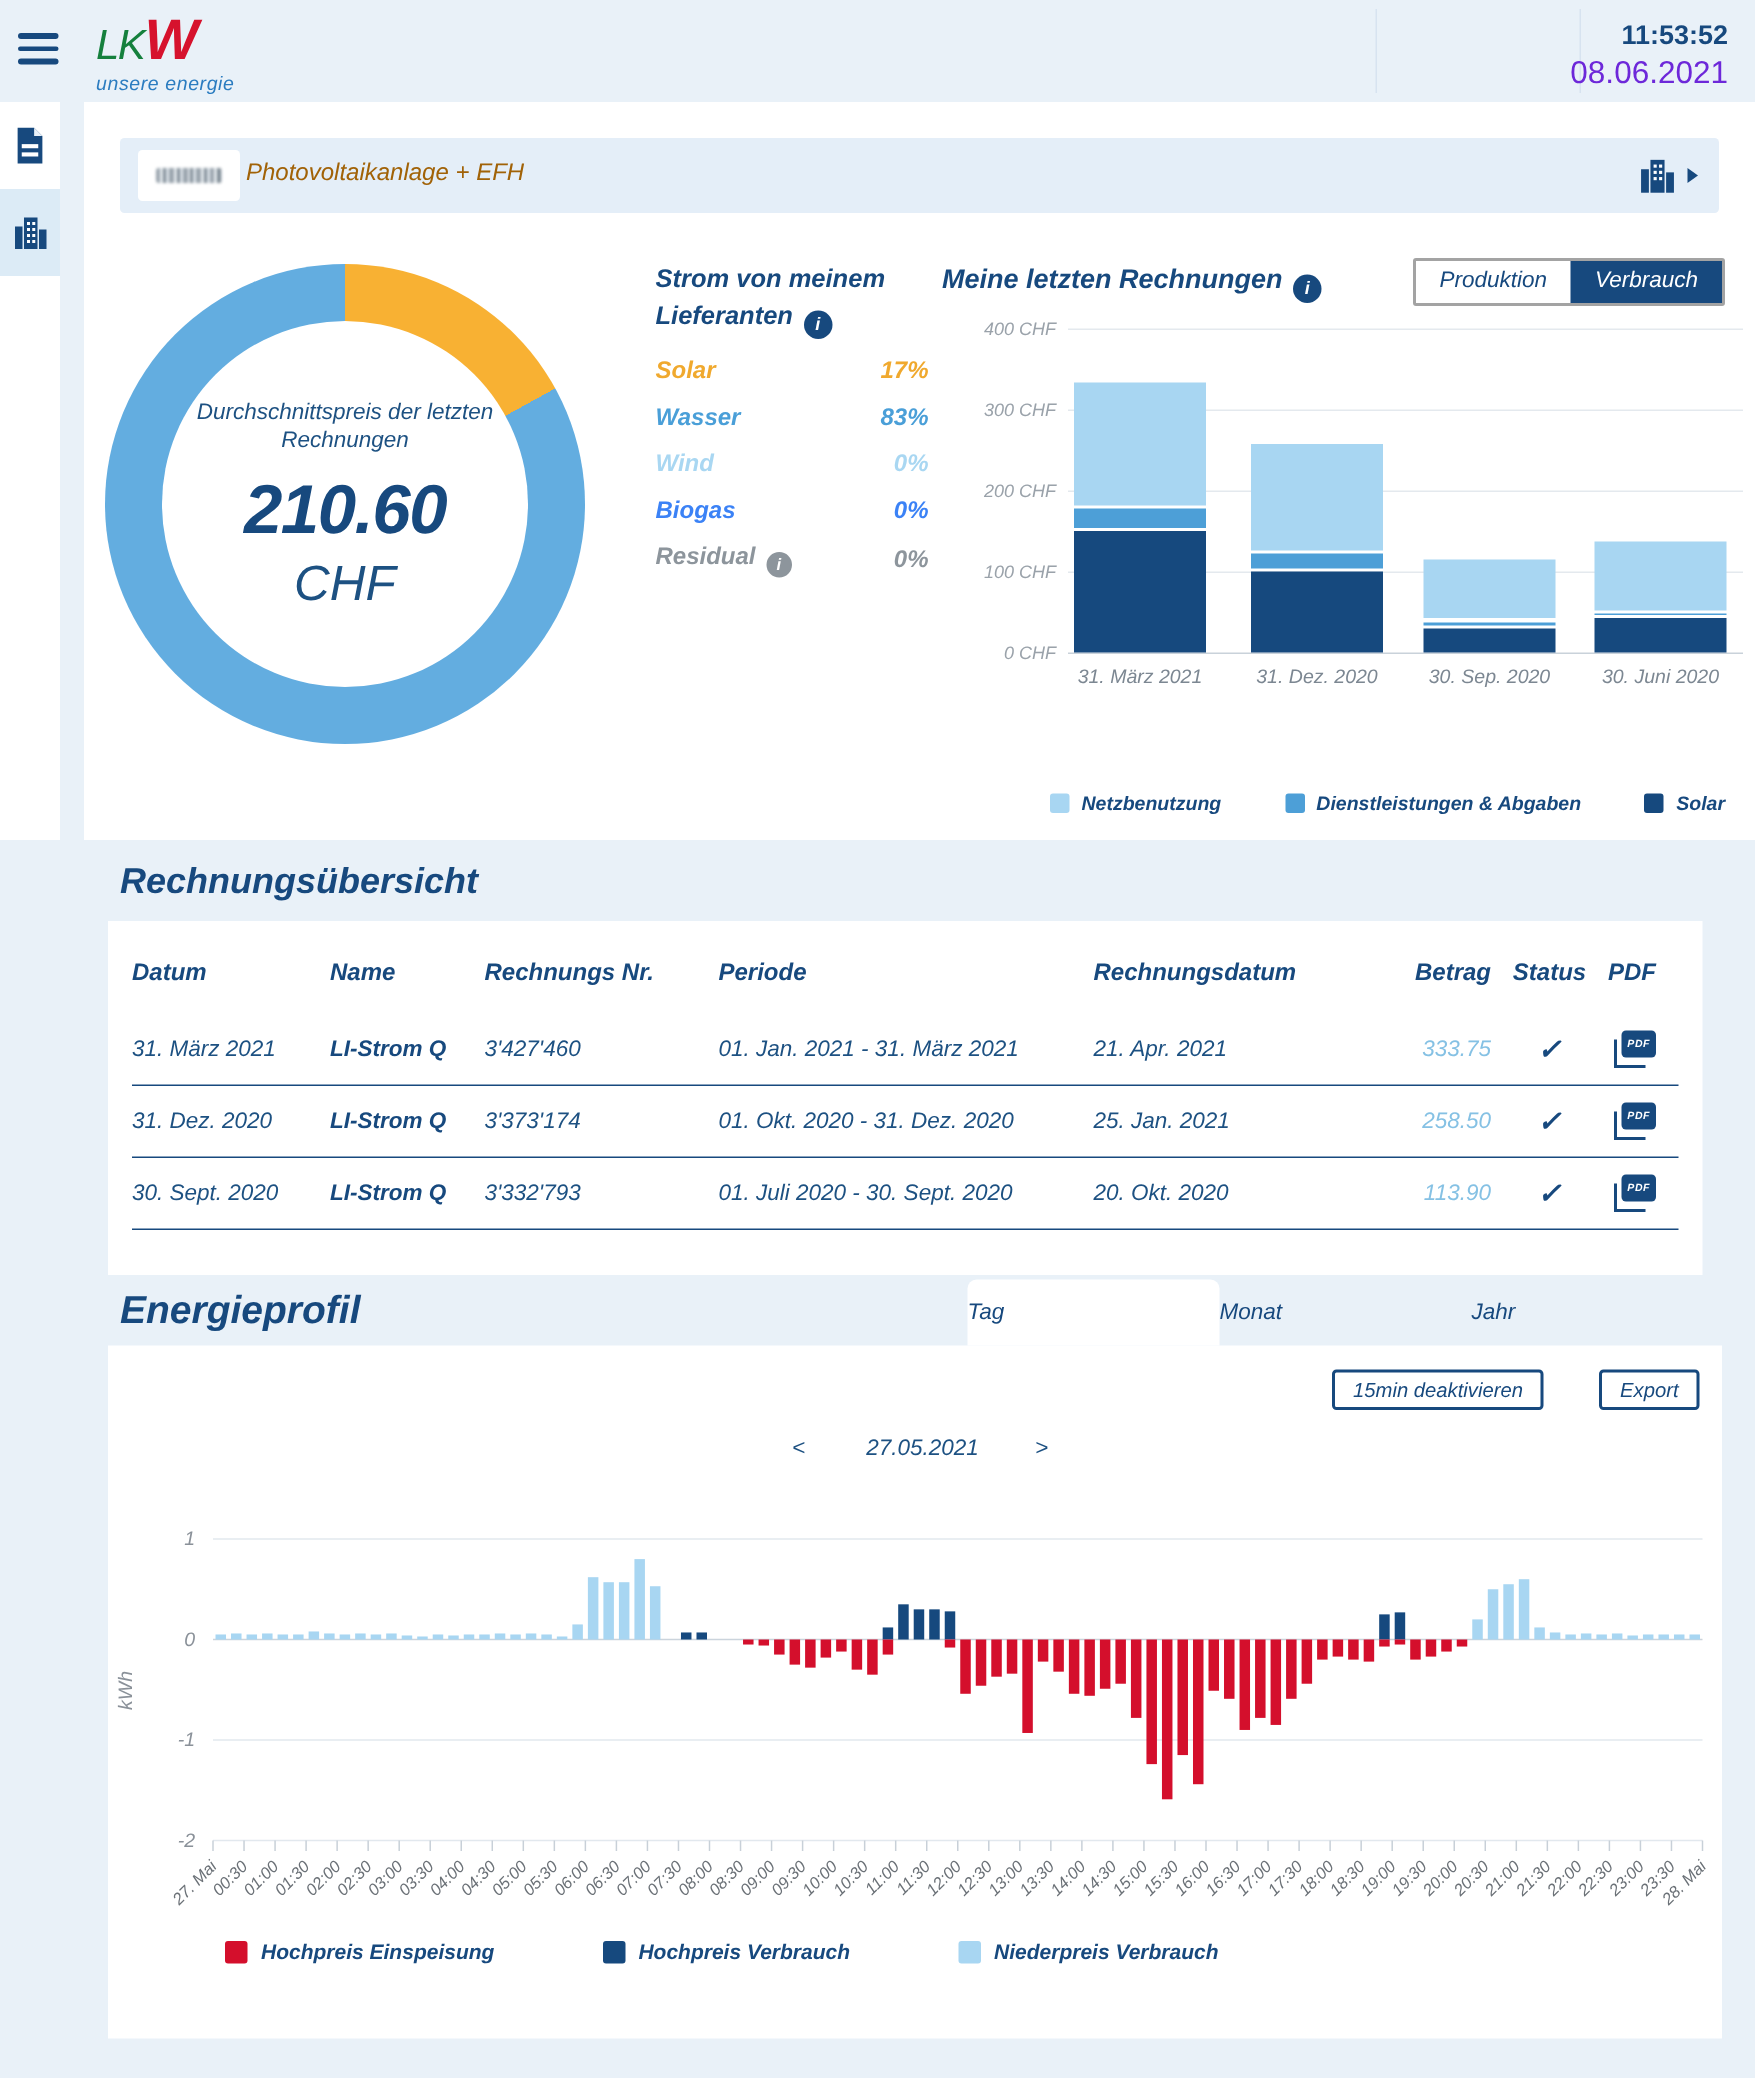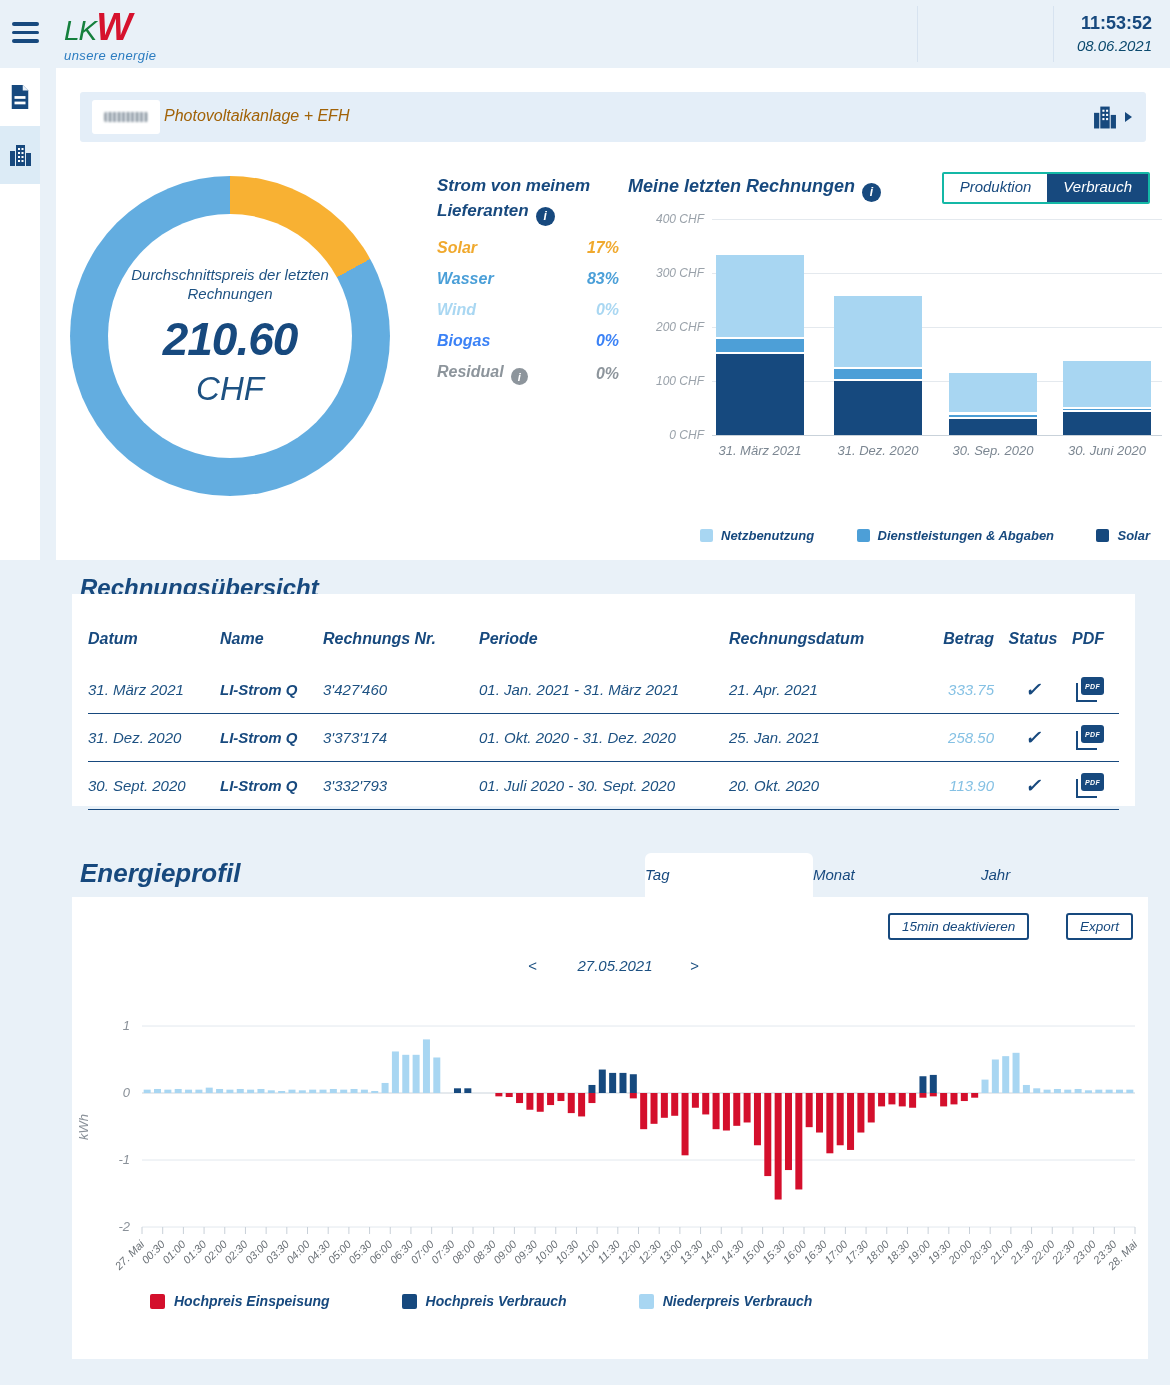--- a/index.html
+++ b/index.html
@@ -10,21 +10,21 @@
   #header{position:absolute;left:0;top:0;width:1170px;height:68px;background:#E9F1F8}
   #menu-icon{position:absolute;left:12px;top:22px;width:27px;height:22px;cursor:pointer}
   #menu-icon span{display:block;width:27px;height:3.5px;background:#17497E;border-radius:2px;margin-bottom:5px}
   #logo{position:absolute;left:64px;top:8px;line-height:1}
   #logo .lk{font-size:28px;font-weight:400;font-style:italic;color:#15803d;letter-spacing:-1px}
   #logo .w{font-size:38px;font-weight:800;font-style:italic;color:#D6122D;letter-spacing:-1px}
   #logo .sub{display:block;margin-top:3px;font-size:13px;font-style:italic;color:#2B7CC0;letter-spacing:.4px}
   .hdr-div{position:absolute;top:6px;width:1px;height:56px;background:#D7E3F0}
   #clock{position:absolute;right:18px;top:13px;text-align:right}
   #clock .time{font-size:18px;font-weight:bold;color:#17497E}
-  #clock .date{font-size:15px;font-style:italic;color:#0c4a6e;margin-top:3px}
+  #clock .date{font-size:21px;color:#6d28d9;margin-top:3px}
 
   
   #sidebar{position:absolute;left:0;top:68px;width:40px;height:492px;background:#fff}
   .side-item{width:40px;height:58px;display:flex;align-items:center;justify-content:center;cursor:pointer}
   .side-item.alt{background:#DCEBF6}
 
   
   #card-top{position:absolute;left:56px;top:68px;width:1114px;height:492px;background:#fff}
   #crumb{position:absolute;left:24px;top:24px;width:1066px;height:50px;background:#E4EEF8;border-radius:3px}
   #crumb-badge{position:absolute;left:12px;top:8px;width:68px;height:34px;background:#fff;border-radius:3px;overflow:hidden}
@@ -47,37 +47,37 @@
   #supplier .sup-title{font-size:17px;font-weight:bold;font-style:italic;color:#17497E;line-height:1.45}
   .info-dot{display:inline-flex;width:19px;height:19px;border-radius:50%;background:#17497E;color:#fff;
       align-items:center;justify-content:center;font-size:12px;font-weight:bold;font-style:italic;margin-left:7px;vertical-align:-4px;cursor:pointer}
   .info-dot.gray{background:#8D959C;width:17px;height:17px;font-size:11px}
   .mix-row{display:flex;justify-content:space-between;align-items:center;margin-top:13px;font-size:16px;font-weight:bold;font-style:italic}
   .mix-solar{color:#F0A92E}.mix-wasser{color:#4A9FD8}.mix-wind{color:#A9D7F2}.mix-biogas{color:#3b82f6}.mix-residual{color:#8D959C}
 
   
   #inv{position:absolute;left:572px;top:100px;width:530px;height:392px}
   #inv-title{position:absolute;left:0;top:8px;font-size:18px;font-weight:bold;font-style:italic;color:#17497E}
-  #inv-toggle{position:absolute;right:8px;top:4px;display:flex;border:2px solid #14b8a6;border-radius:2px;overflow:hidden;cursor:pointer}
+  #inv-toggle{position:absolute;right:8px;top:4px;display:flex;border:2px solid #a3a3a3;border-radius:2px;overflow:hidden;cursor:pointer}
   #inv-toggle .opt{height:28px;line-height:26px;padding:0 16px;font-size:15px;font-style:italic}
   #inv-toggle .opt.off{background:#fff;color:#17497E}
   #inv-toggle .opt.on{background:#17497E;color:#fff}
   #inv-plot{position:absolute;left:84px;top:51px;width:450px;height:216px}
   .inv-grid{position:absolute;left:0;width:450px;height:1px;background:#E4E9EE}
   .inv-grid.zero{background:#C9D2DA}
   .inv-ylab{position:absolute;left:-66px;width:58px;text-align:right;font-size:12px;font-style:italic;color:#9AA2AA}
   .inv-seg{position:absolute}
   .inv-xlab{position:absolute;top:224px;width:110px;text-align:center;font-size:13px;font-style:italic;color:#7C8792}
   #inv-legend{position:absolute;left:72px;top:360px;width:450px;display:flex;justify-content:space-between}
   .lg-item{display:flex;align-items:center;gap:8px;font-size:13px;font-weight:bold;font-style:italic;color:#17497E}
   .lg-sq{width:13px;height:13px;border-radius:2px}
 
   
   #tbl-title{position:absolute;left:80px;top:574px;font-size:24px;font-weight:bold;font-style:italic;color:#17497E}
-  #card-table{position:absolute;left:72px;top:594px;width:1063px;height:212px;background:#fff;padding:10px 16px}
+  #card-table{position:absolute;left:72px;top:614px;width:1063px;height:236px;background:#fff;padding:0 16px}
   .t-row{display:grid;grid-template-columns:132px 103px 156px 250px 180px 85px 78px 32px;align-items:center;height:48px}
   #t-head{height:54px;margin-top:8px;font-size:16px;font-weight:bold;font-style:italic;color:#17497E}
   .t-data{font-size:15px;font-style:italic;color:#1D5182;border-bottom:1px solid #17497E}
   .t-data .c-name{font-weight:bold;color:#17497E}
   .t-data .c-betrag{color:#85C1E4;text-align:right}
   .c-betrag-h{text-align:right}
   .c-status{ text-align:center}
   .t-data .c-status{color:#17497E;font-size:19px;font-weight:bold}
   .c-pdf{display:flex;justify-content:flex-end}
   .pdf-ic{position:relative;width:30px;height:25px;cursor:pointer}

